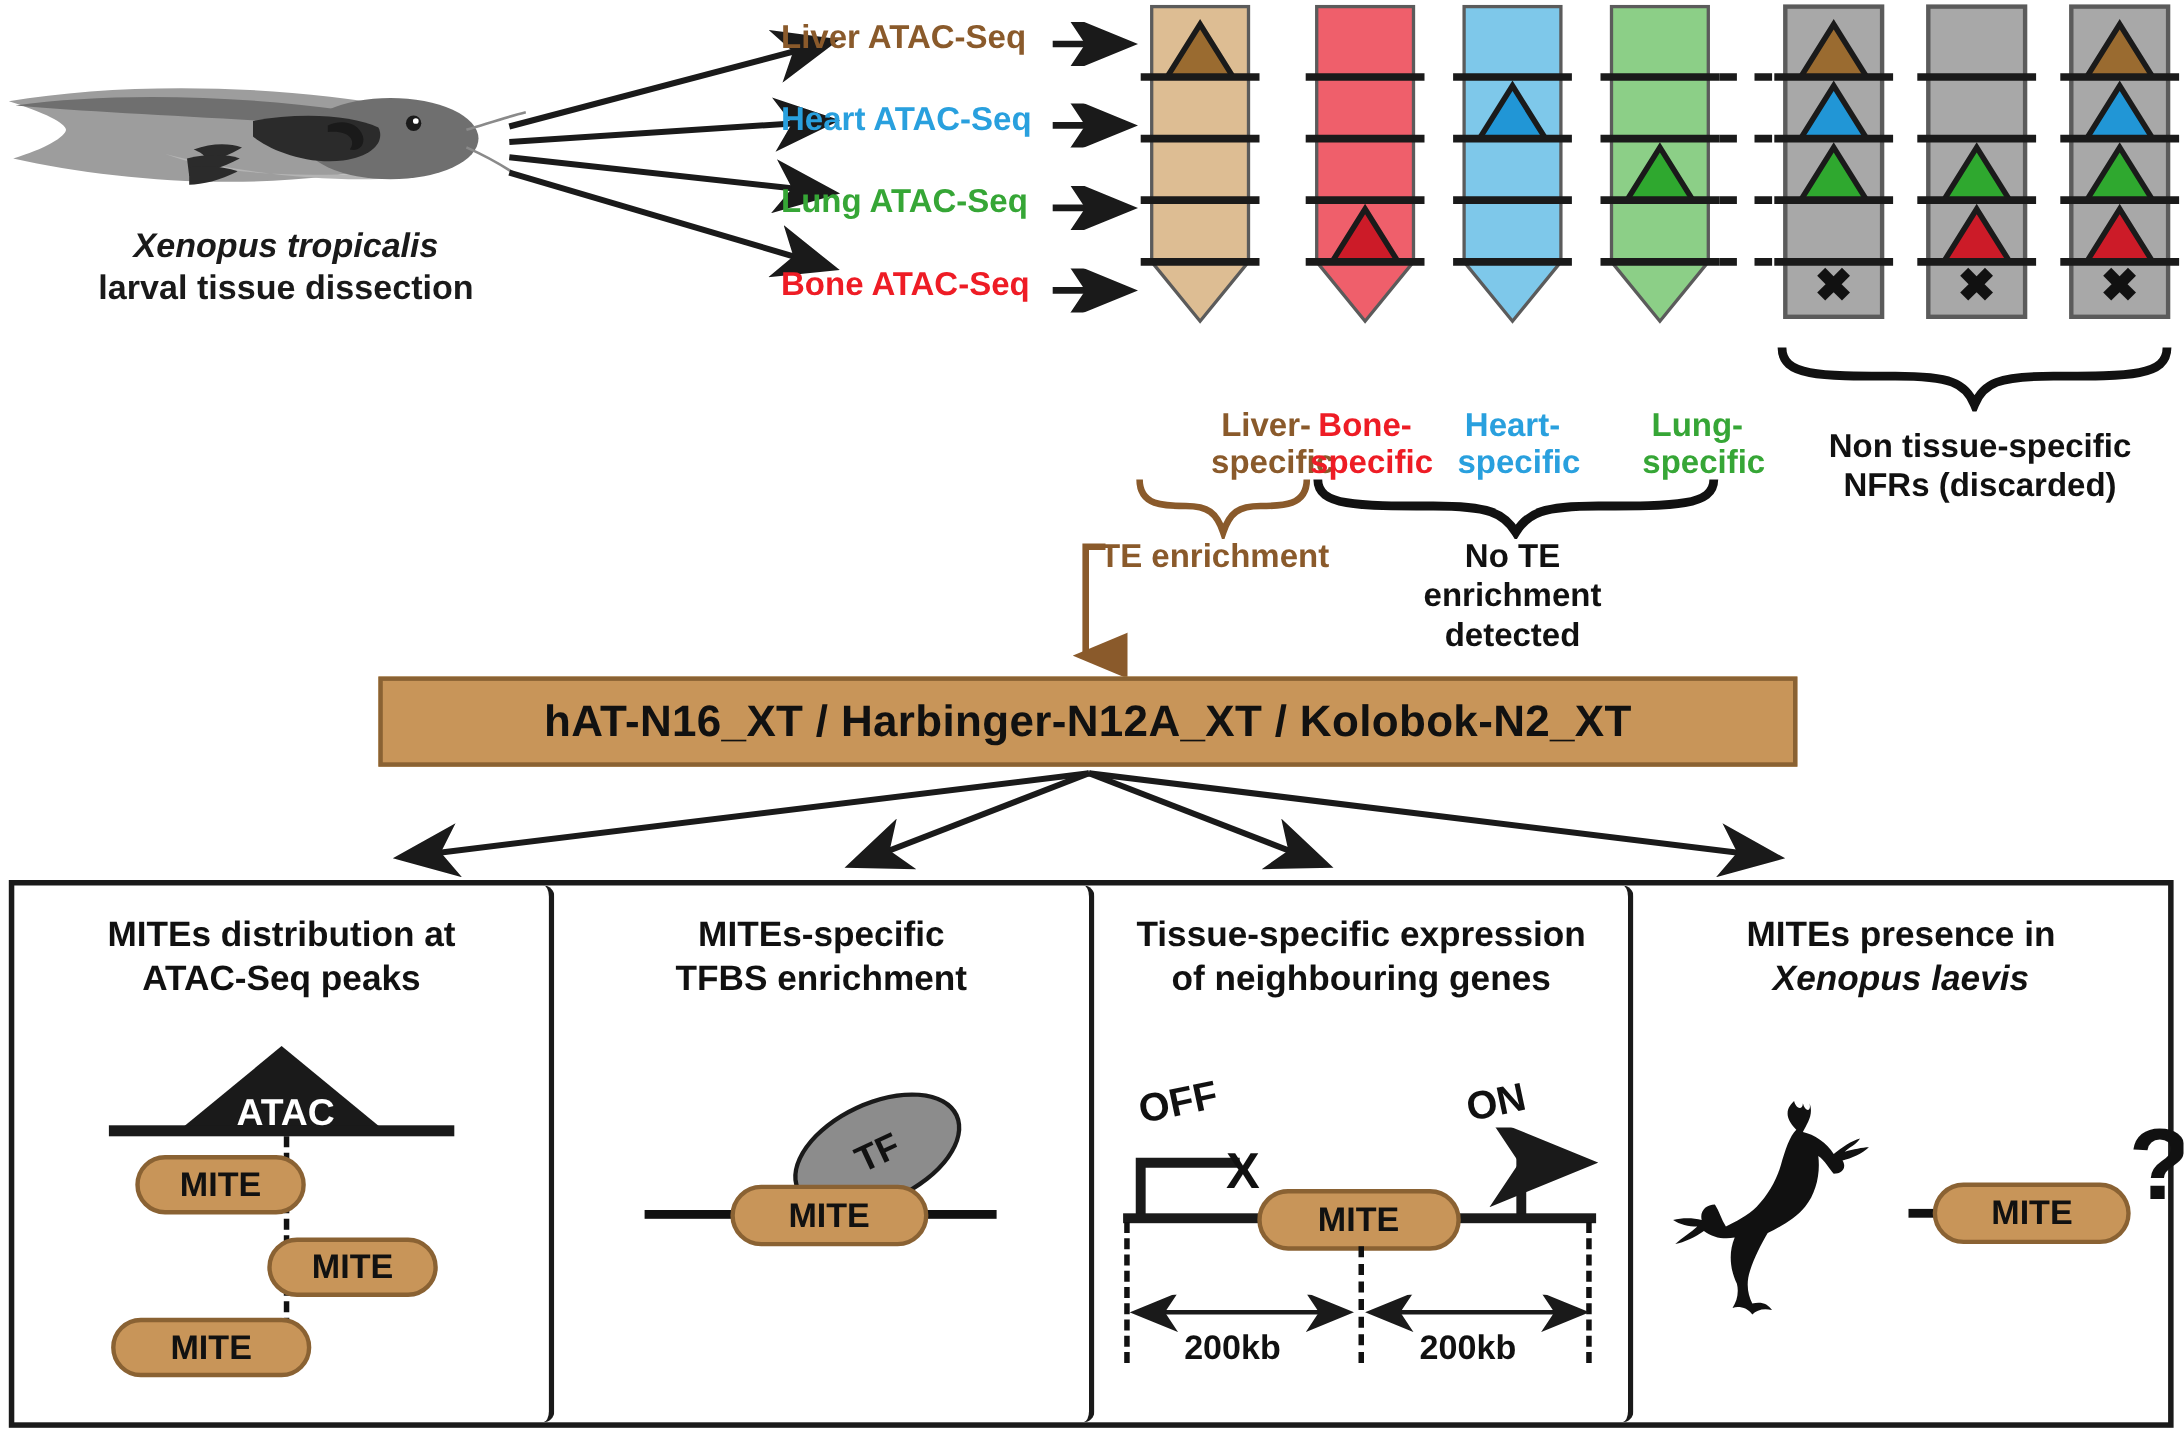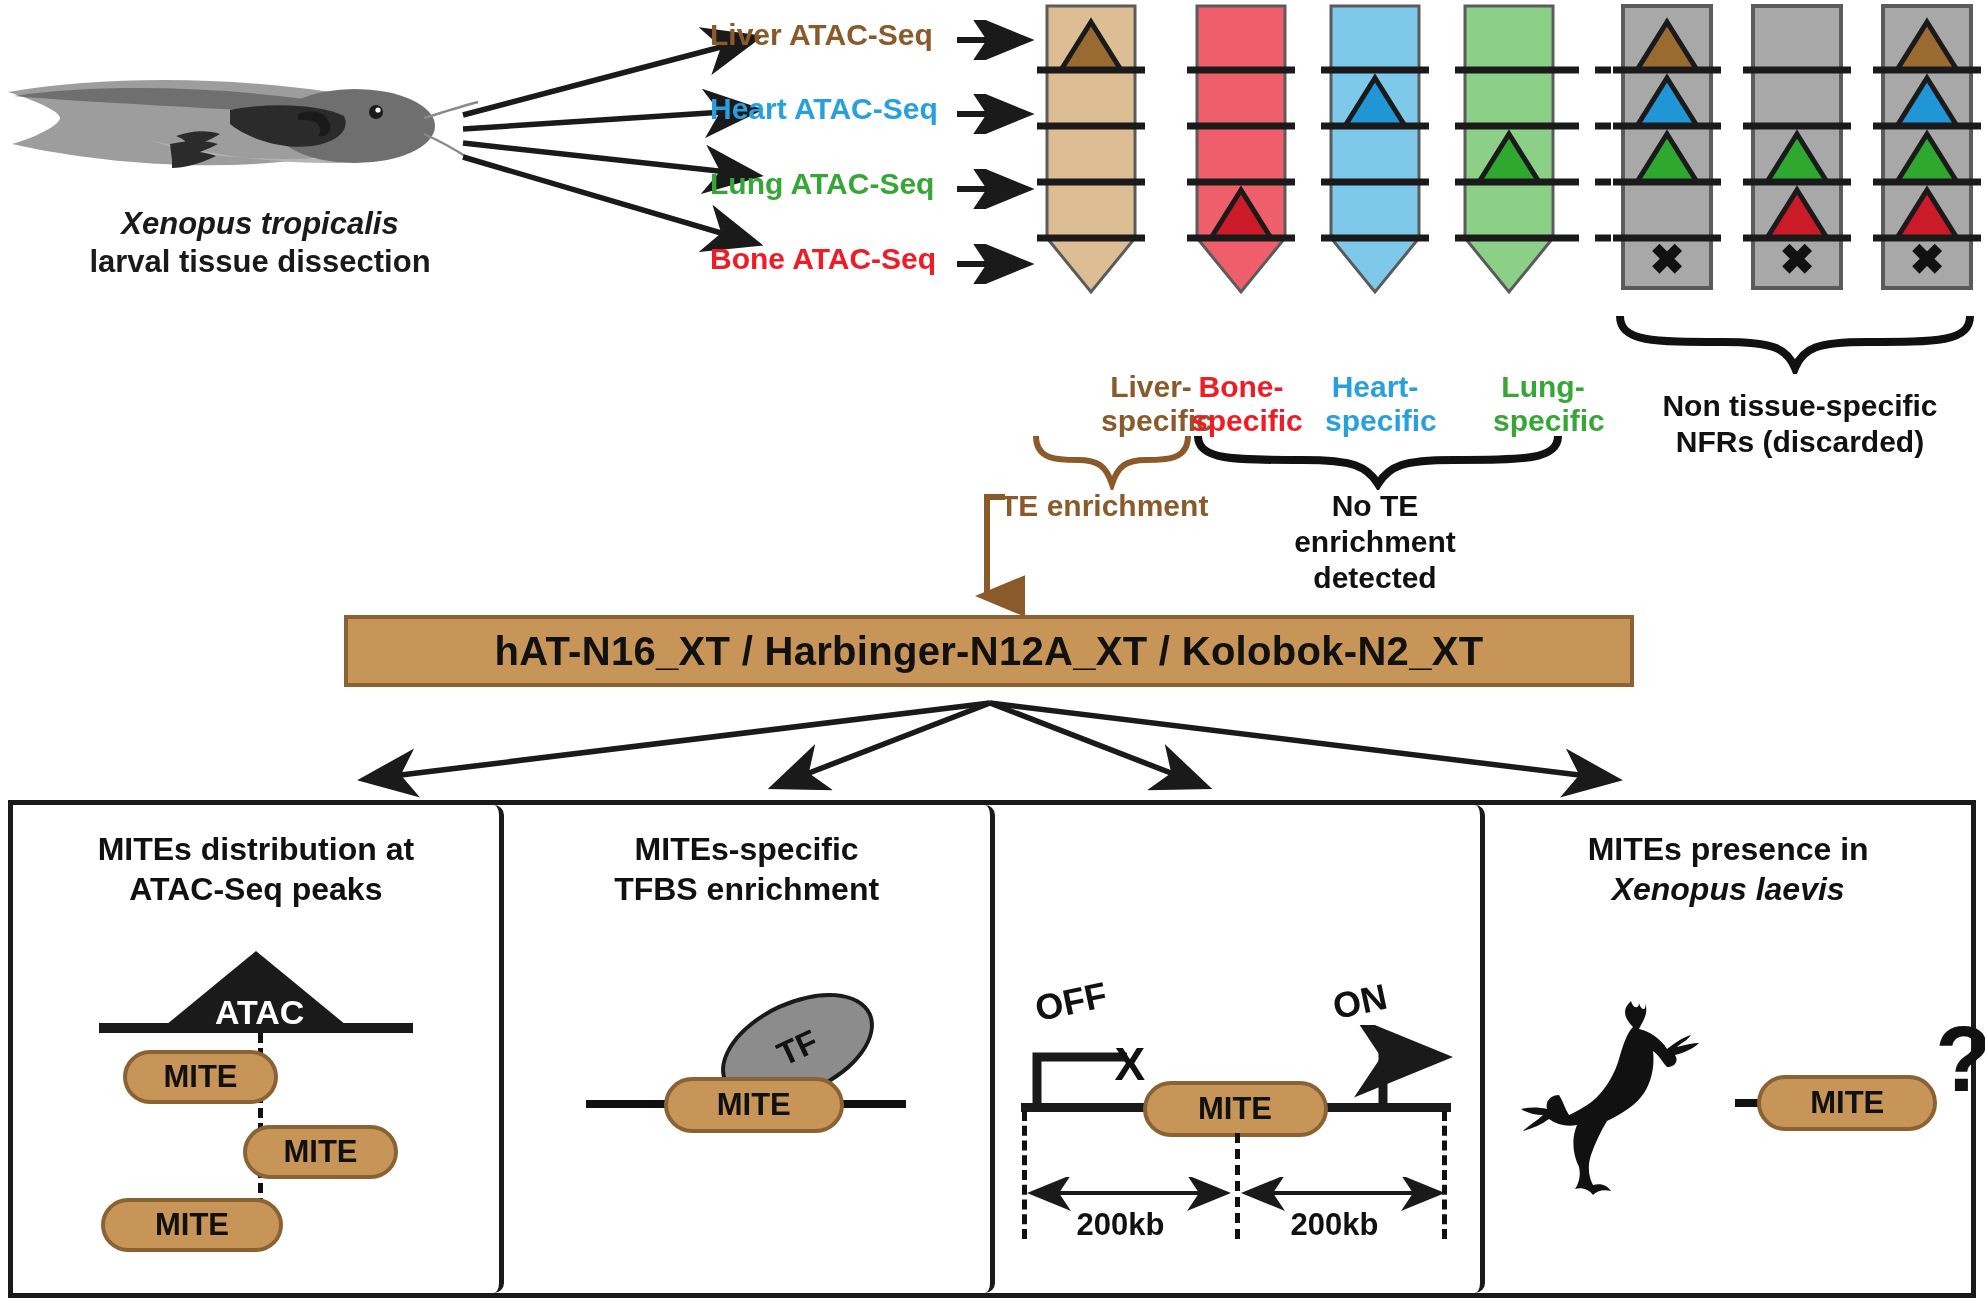--- a/index.html
+++ b/index.html
@@ -16,21 +16,21 @@
   .tissue-label{font-size:30px;font-weight:bold;white-space:nowrap;}
 
   
   .speclabel{position:absolute;text-align:center;font-size:30px;font-weight:bold;
       line-height:1.12;white-space:nowrap;}
 
   
   .note{position:absolute;font-size:30px;font-weight:bold;line-height:1.2;}
 
   
-  #te-bar{position:absolute;left:344px;top:615px;width:1290px;height:72px;
+  #te-bar{position:absolute;left:344px;top:615px;width:1290px;height:82px;
      background:#c89559;border:4px solid #8a6233;box-sizing:border-box;
      display:flex;align-items:center;justify-content:center;
      font-size:40px;font-weight:bold;color:#111;letter-spacing:.3px;}
 
   
   #panels{position:absolute;left:8px;top:800px;width:1968px;height:498px;
      border:5px solid #1a1a1a;box-sizing:border-box;display:flex;background:#fff;}
   .panel{flex:1;border-right:5px solid #1a1a1a;box-sizing:border-box;position:relative;border-radius:10px;}
   .panel:last-child{border-right:none;}
   .panel-title{position:absolute;top:24px;left:0;width:100%;text-align:center;
@@ -307,20 +307,24 @@
     <div class="panel-title">
       <span>MITEs-specific</span><br>
       <span>TFBS enrichment</span>
     </div>
     <div class="dna" style="left:82px;top:295px;width:320px;"></div>
     <div id="tf-ell" style="left:212px;top:196px;width:155px;height:85px;">TF</div>
     <div class="mite" style="left:160px;top:272px;width:180px;height:56px;">MITE</div>
   </div>
 
   <div class="panel">
+    <div class="panel-title">
+      <span>Tissue-specific expression</span><br>
+      <span>of neighbouring genes</span>
+    </div>
     <div class="onoff" style="left:40px;top:176px;transform:rotate(-12deg);">OFF</div>
     <div class="onoff" style="left:338px;top:176px;transform:rotate(-12deg);">ON</div>
     <svg class="abs" style="left:20px;top:220px;" width="440" height="110" viewBox="0 0 440 110">
       <defs>
           <marker id="ah4" markerWidth="11" markerHeight="9" refX="9" refY="4.5" orient="auto">
         <path d="M0,0 L11,4.5 L0,9 L3,4.5 Z" fill="#1a1a1a"></path>
           </marker>
         </defs>
       <path d="M22,82 L22,32 L112,32" stroke="#1a1a1a" stroke-width="9" fill="none"></path>
       <path d="M368,82 L368,32 L420,32" stroke="#1a1a1a" stroke-width="9" fill="none" marker-end="url(#ah4)"></path>

